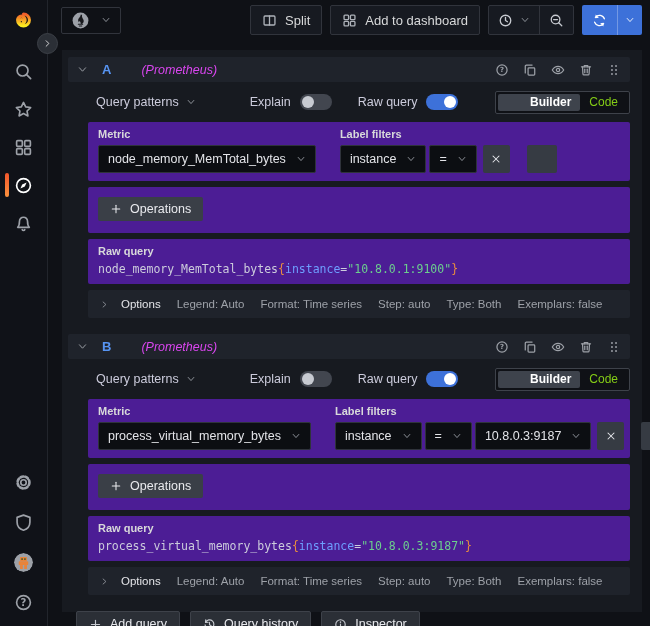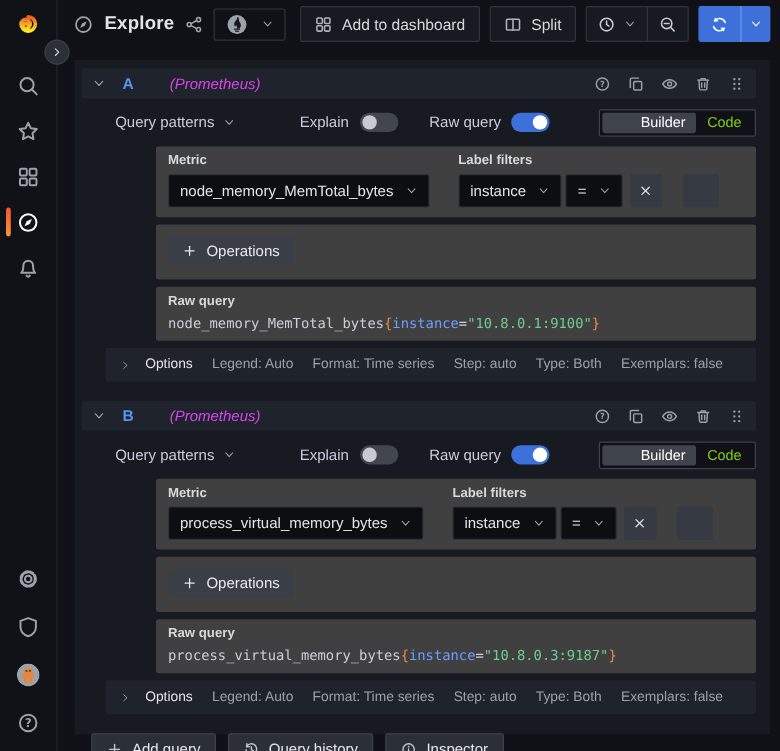--- a/index.html
+++ b/index.html
@@ -55,23 +55,23 @@
   .q-toolbar { height:24px; display:flex; align-items:center; margin:0 0 8px 8px; font-size:12.5px; color:#ccccdc; }
   .q-toolbar .cv { width:10px; height:10px; color:#9da1a8; margin-left:7px; }
   .tglwrap { display:flex; align-items:center; gap:9px; }
   .toggle { width:32px; height:16px; border-radius:8px; position:relative; background:#42464f; }
   .toggle::after { content:""; position:absolute; top:2px; left:2px; width:12px; height:12px; border-radius:50%; background:#c7cad1; }
   .toggle.on { background:#3d71d9; }
   .toggle.on::after { left:auto; right:2px; background:#fff; }
   .gap1 { width:54px; } .gap2 { width:26px; }
   .radio-group { margin-left:auto; display:flex; align-items:center; border:1px solid #3e424a; border-radius:2px; background:#0f1116; padding:2px; height:23px; }
   .radio-opt { font-size:12px; padding:1px 9px 2px; border-radius:2px; color:#84cc16; font-weight:500; }
-  .radio-opt.sel { background:#3e434c; color:#fff; font-weight:400;padding-left:32px; }
-
-  .section { background:#404040; border-radius:2px; padding:6px 10px 8px; margin-bottom:6px;margin-left:42px; }
+  .radio-opt.sel { background:#3e434c; color:#fff; font-weight:700;padding-left:32px; }
+
+  .section { background:#4c1d95; border-radius:2px; padding:6px 10px 8px; margin-bottom:6px; }
   .fieldrow { display:flex; gap:24px; }
   .fld-label { font-size:11px; font-weight:700; color:#d8d9da; margin-bottom:5px; }
   .inrow { display:flex; align-items:center; gap:3px; }
   .dd { height:28px; background:#0c0e12; border:1px solid #2f333b; border-radius:2px; display:flex; align-items:center; gap:10px; padding:0 9px; font-size:12.5px; color:#e3e4e8; white-space:nowrap; }
   .dd svg { width:10px; height:10px; color:#9da1a8; flex:none; }
   .sq-btn { height:28px; width:27px; background:#363b43; border-radius:2px; display:flex; align-items:center; justify-content:center; color:#e3e4e8; margin-left:3px; }
   .sq-btn svg { width:12px; height:12px; }
   .sq-btn.plus { margin-left:14px; width:30px; }
   .ops-btn { height:24px; background:#3a3f47; border-radius:2px; display:inline-flex; align-items:center; gap:8px; padding:0 12px; font-size:12.5px; font-weight:500; color:#e9eaee; margin:4px 0 4px 0; }
   .ops-btn svg { width:12px; height:12px; }
@@ -175,61 +175,47 @@
         </div>
     </div>
   </div>
   <div class="sidebar-expand">
       <svg viewBox="0 0 16 16">
         <polyline points="6 4 10 8 6 12"></polyline>
       </svg>
     </div>
 
   <div class="topbar">
-    <div class="crumb">
-      <svg viewBox="0 0 16 16">
-          <circle cx="8" cy="8" r="5.8"></circle>
-          <path class="f" d="M10.6 5.4 9.1 8.9 5.4 10.6 6.9 7.1 Z"></path>
-        </svg>
-      <span class="page-title">Explore</span>
-      <svg viewBox="0 0 16 16" style="width:15px;height:15px">
-          <circle cx="12.2" cy="3.6" r="1.8"></circle>
-          <circle cx="3.9" cy="8" r="1.8"></circle>
-          <circle cx="12.2" cy="12.4" r="1.8"></circle>
-          <line x1="5.6" y1="7.1" x2="10.6" y2="4.4"></line>
-          <line x1="5.6" y1="8.9" x2="10.6" y2="11.6"></line>
-        </svg>
-    </div>
     <div class="ds-picker">
       <svg class="prom" viewBox="0 0 24 24">
           <circle class="f" cx="12" cy="12" r="10" fill="#e6522c"></circle>
           <path fill="#17181c" stroke="none" d="M12 4.6c.7 2.6-3 4.1-3 7.1 0 1 .4 1.9 1 2.6.2-.9.7-1.5 1.3-2 0 1.6 1.1 2 1.1 3.3 0 .3-.1.6-.2.9h.8c1.8-.4 3.1-2 3.1-3.9 0-3-3-3.8-2.1-8z"></path>
           <rect x="8.6" y="16.1" width="6.8" height="1.4" rx=".7" fill="#17181c" stroke="none"></rect>
           <rect x="9.8" y="18.3" width="4.4" height="1.3" rx=".65" fill="#17181c" stroke="none"></rect>
         </svg>
       <svg class="cv" viewBox="0 0 16 16">
           <polyline points="3.5 5.5 8 10.5 12.5 5.5"></polyline>
         </svg>
     </div>
     <div class="tb-right">
       <div class="tb-btn">
         <svg viewBox="0 0 16 16">
+            <rect x="2.2" y="3.2" width="11.6" height="9.6" rx="1"></rect>
+            <line x1="8" y1="3.2" x2="8" y2="12.8"></line>
+          </svg>
+        <span>Split</span>
+      </div>
+      <div class="tb-btn">
+        <svg viewBox="0 0 16 16">
             <rect x="2.2" y="2.2" width="4.8" height="4.8" rx=".9"></rect>
             <rect x="9" y="2.2" width="4.8" height="4.8" rx=".9"></rect>
             <rect x="2.2" y="9" width="4.8" height="4.8" rx=".9"></rect>
             <rect x="9" y="9" width="4.8" height="4.8" rx=".9"></rect>
           </svg>
         <span>Add to dashboard</span>
-      </div>
-      <div class="tb-btn">
-        <svg viewBox="0 0 16 16">
-            <rect x="2.2" y="3.2" width="11.6" height="9.6" rx="1"></rect>
-            <line x1="8" y1="3.2" x2="8" y2="12.8"></line>
-          </svg>
-        <span>Split</span>
       </div>
       <div class="tb-group">
         <div class="seg">
           <svg viewBox="0 0 16 16">
               <circle cx="8" cy="8" r="5.6"></circle>
               <polyline points="8 4.8 8 8 10.1 9.3"></polyline>
             </svg>
           <svg class="cv" viewBox="0 0 16 16">
               <polyline points="3.5 5.5 8 10.5 12.5 5.5"></polyline>
             </svg>
@@ -469,20 +455,26 @@
                   <svg viewBox="0 0 16 16">
                       <polyline points="3.5 5.5 8 10.5 12.5 5.5"></polyline>
                     </svg>
                 </div>
                 <div class="dd">
                   <span>=</span>
                   <svg viewBox="0 0 16 16">
                       <polyline points="3.5 5.5 8 10.5 12.5 5.5"></polyline>
                     </svg>
                 </div>
+                <div class="dd">
+                  <span>10.8.0.3:9187</span>
+                  <svg viewBox="0 0 16 16">
+                      <polyline points="3.5 5.5 8 10.5 12.5 5.5"></polyline>
+                    </svg>
+                </div>
                 <div class="sq-btn">
                     <svg viewBox="0 0 16 16">
                       <line x1="4" y1="4" x2="12" y2="12"></line>
                       <line x1="12" y1="4" x2="4" y2="12"></line>
                     </svg>
                   </div>
                 <div class="sq-btn plus"></div>
               </div>
             </div>
           </div>

